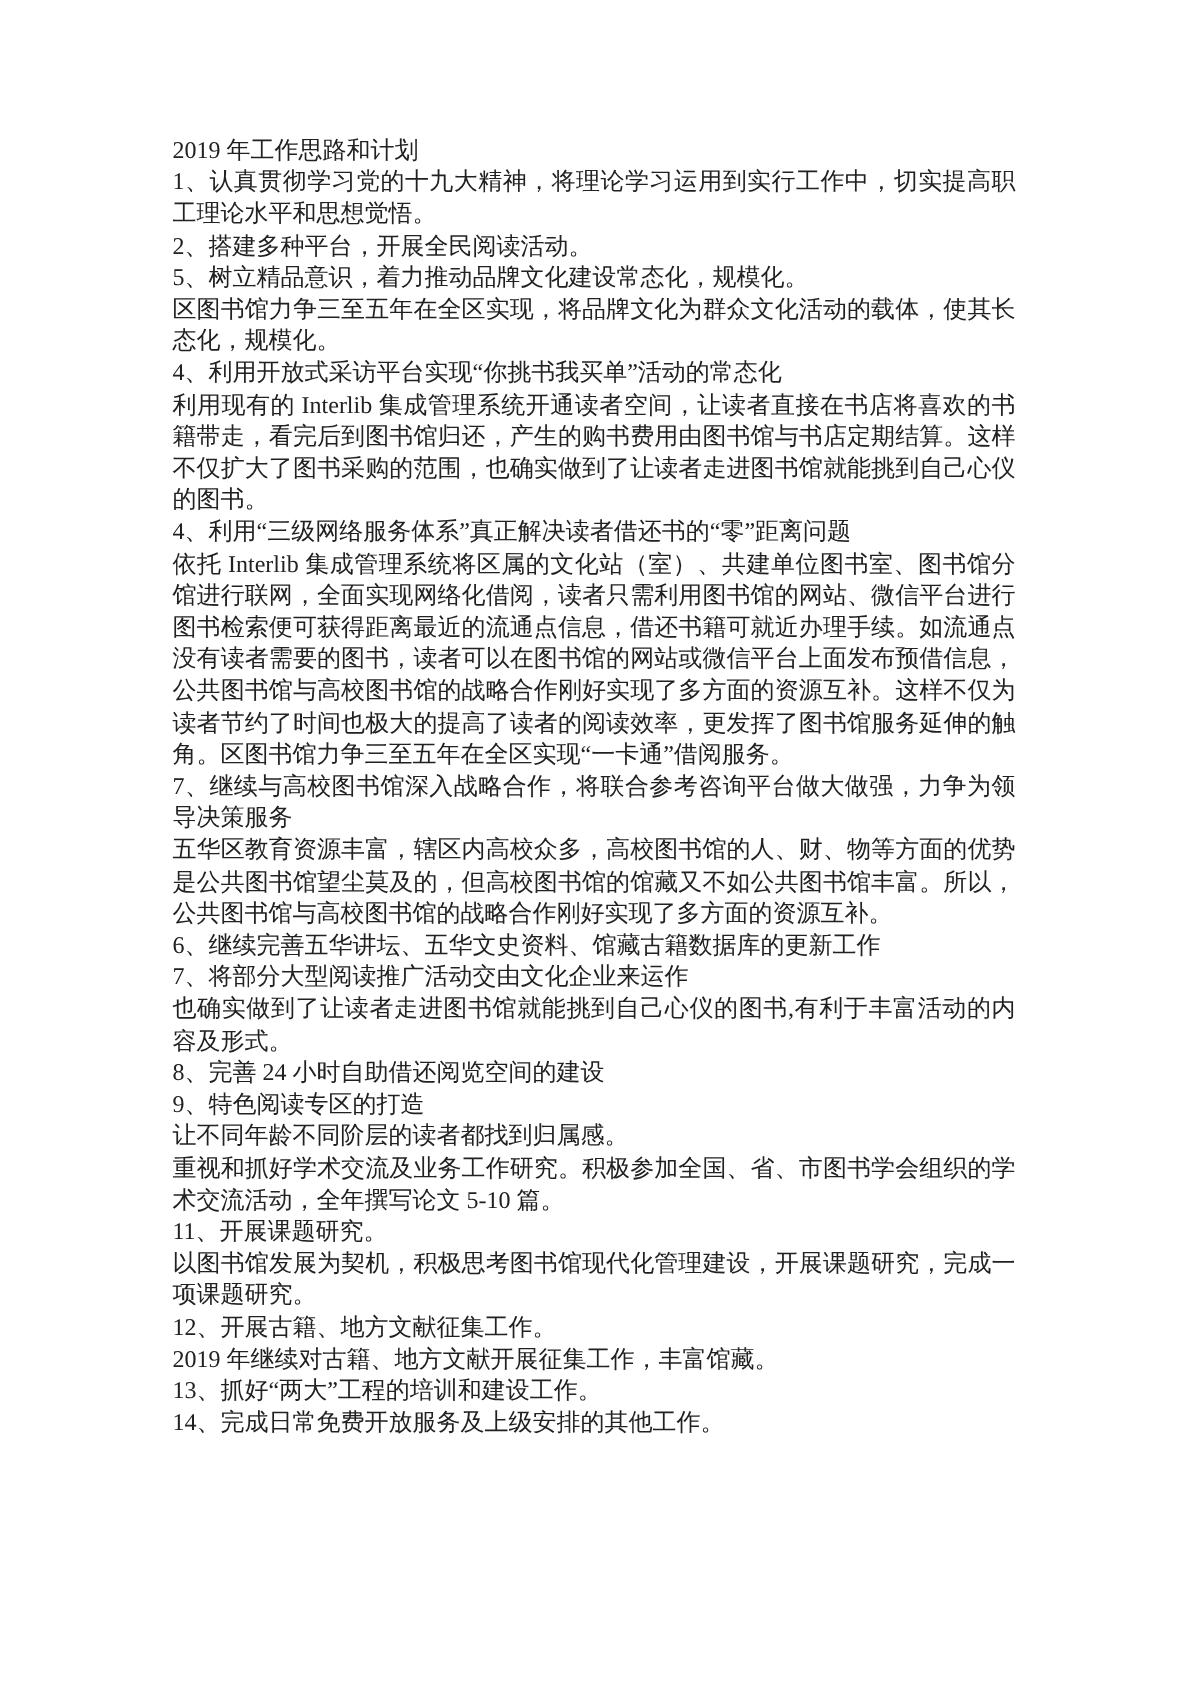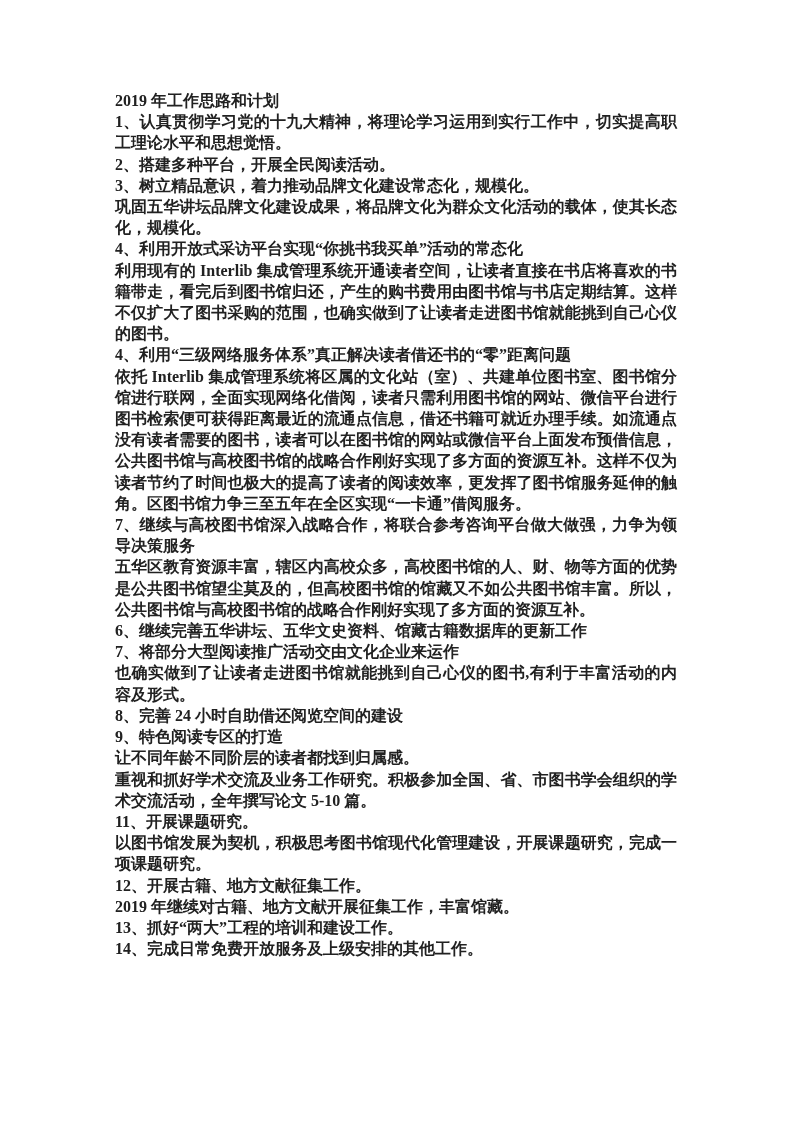--- a/index.html
+++ b/index.html
@@ -19,40 +19,39 @@
     left: 115px;
     top: 90px;
     width: 562px;
     font-family: "Liberation Serif", "DejaVu Serif", serif;
     font-size: 16px;
     line-height: 21.2px;
     color: #212121;
     text-align: justify;
     text-justify: inter-ideograph;
     word-break: break-all;
-    font-weight: bold;
   }
   .content p {
     margin: 0;
     padding: 0;
   }
   .doc-title {
     text-align: left;
   }
 </style>
 </head>
 <body>
 
 <div class="page">
   <div class="content">
     <p class="doc-title">2019 年工作思路和计划</p>
     <p class="doc-par">1、认真贯彻学习党的十九大精神，将理论学习运用到实行工作中，切实提高职工理论水平和思想觉悟。</p>
     <p class="doc-par">2、搭建多种平台，开展全民阅读活动。</p>
-    <p class="doc-par">3、树立精品意识，着力推动品牌文化建设常态化，规模化。</p>
-    <p class="doc-par">巩固五华讲坛品牌文化建设成果，将品牌文化为群众文化活动的载体，使其长态化，规模化。</p>
+    <p class="doc-par">5、树立精品意识，着力推动品牌文化建设常态化，规模化。</p>
+    <p class="doc-par">区图书馆力争三至五年在全区实现，将品牌文化为群众文化活动的载体，使其长态化，规模化。</p>
     <p class="doc-par">4、利用开放式采访平台实现“你挑书我买单”活动的常态化</p>
     <p class="doc-par">利用现有的 Interlib 集成管理系统开通读者空间，让读者直接在书店将喜欢的书籍带走，看完后到图书馆归还，产生的购书费用由图书馆与书店定期结算。这样不仅扩大了图书采购的范围，也确实做到了让读者走进图书馆就能挑到自己心仪的图书。</p>
     <p class="doc-par">4、利用“三级网络服务体系”真正解决读者借还书的“零”距离问题</p>
     <p class="doc-par">依托 Interlib 集成管理系统将区属的文化站（室）、共建单位图书室、图书馆分馆进行联网，全面实现网络化借阅，读者只需利用图书馆的网站、微信平台进行图书检索便可获得距离最近的流通点信息，借还书籍可就近办理手续。如流通点没有读者需要的图书，读者可以在图书馆的网站或微信平台上面发布预借信息，公共图书馆与高校图书馆的战略合作刚好实现了多方面的资源互补。这样不仅为读者节约了时间也极大的提高了读者的阅读效率，更发挥了图书馆服务延伸的触角。区图书馆力争三至五年在全区实现“一卡通”借阅服务。</p>
     <p class="doc-par">7、继续与高校图书馆深入战略合作，将联合参考咨询平台做大做强，力争为领导决策服务</p>
     <p class="doc-par">五华区教育资源丰富，辖区内高校众多，高校图书馆的人、财、物等方面的优势是公共图书馆望尘莫及的，但高校图书馆的馆藏又不如公共图书馆丰富。所以，公共图书馆与高校图书馆的战略合作刚好实现了多方面的资源互补。</p>
     <p class="doc-par">6、继续完善五华讲坛、五华文史资料、馆藏古籍数据库的更新工作</p>
     <p class="doc-par">7、将部分大型阅读推广活动交由文化企业来运作</p>
     <p class="doc-par">也确实做到了让读者走进图书馆就能挑到自己心仪的图书,有利于丰富活动的内容及形式。</p>
     <p class="doc-par">8、完善 24 小时自助借还阅览空间的建设</p>

